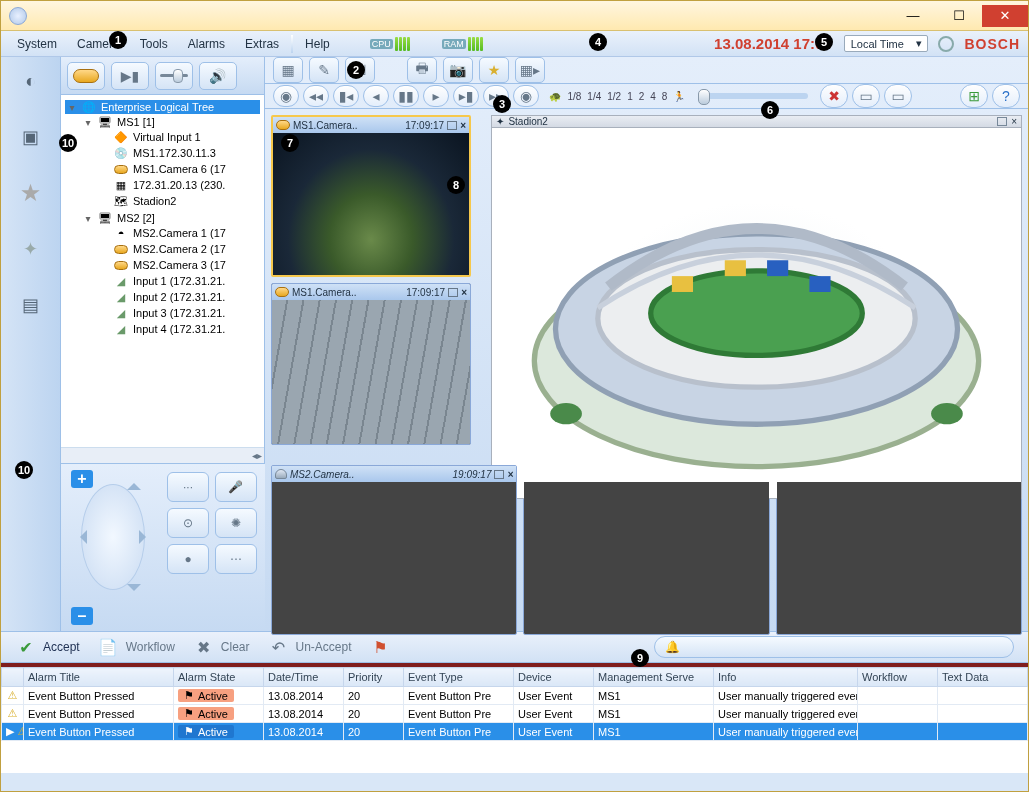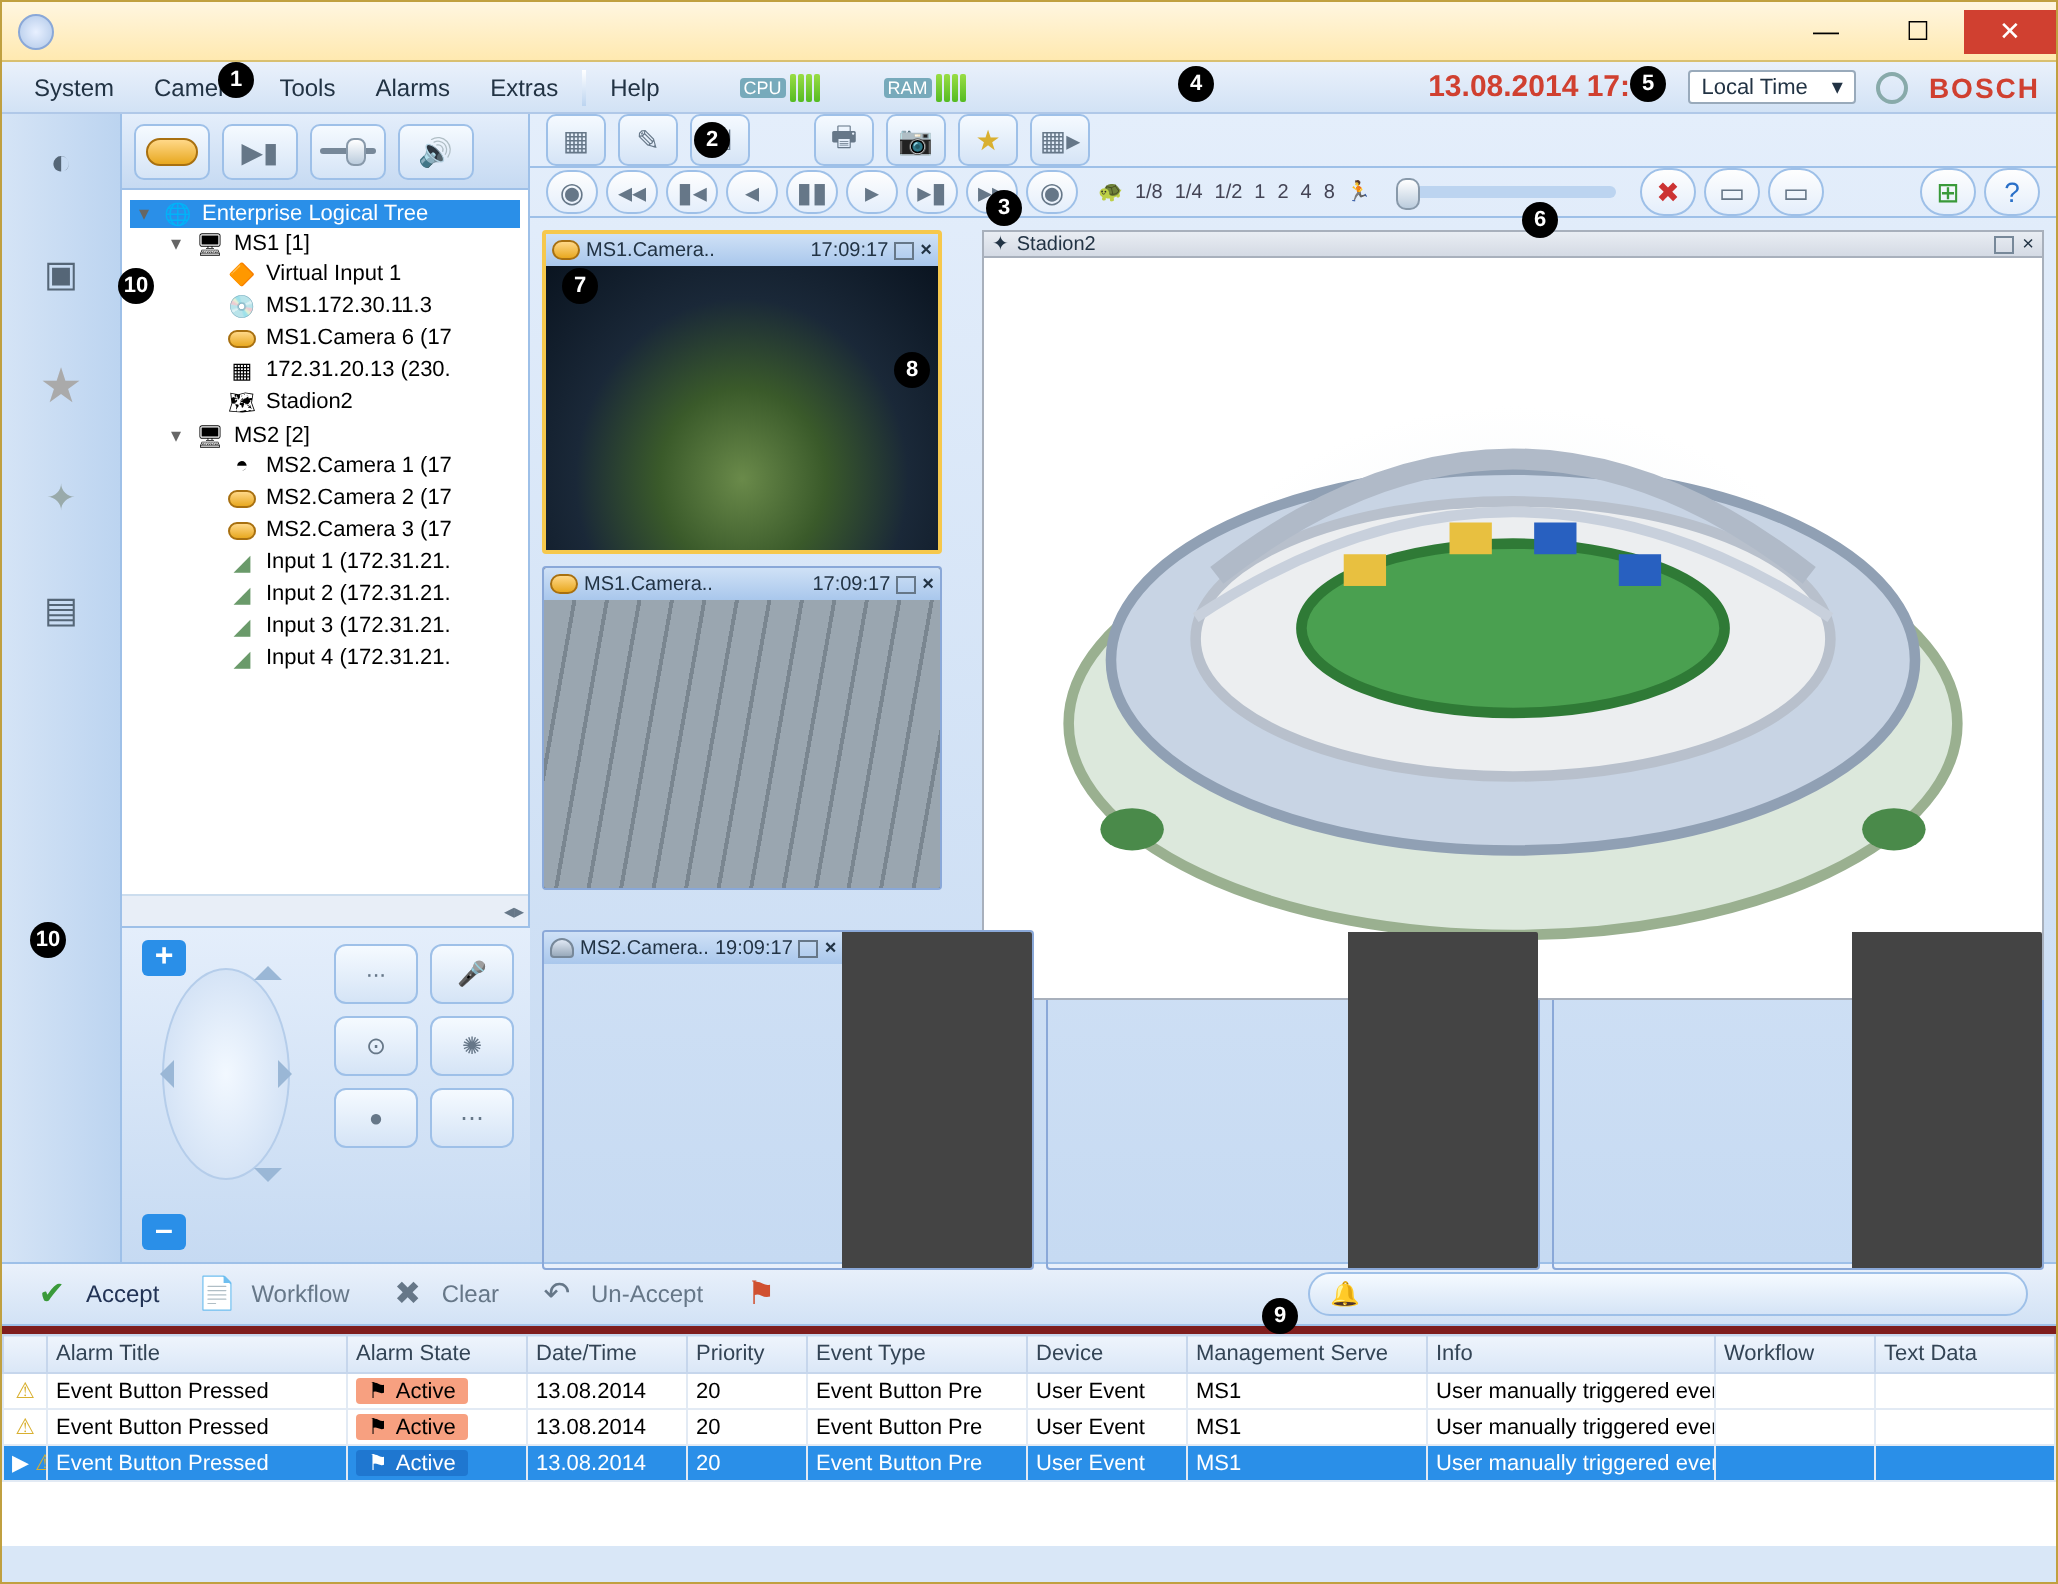--- a/index.html
+++ b/index.html
@@ -87,21 +87,21 @@
 .cam-header .boxx{ border:1px solid #678; width:10px;height:9px; cursor:pointer;}
 .cam-header .xx{ cursor:pointer; font-weight:bold;}
 .cam-body{ flex:1; position:relative;}
 
 .big-tile-area{ display:flex; flex-direction:column;}
 .big-header{ height:16px; background:linear-gradient(#e9edf3,#d4dae4); font-size:10px; display:flex; align-items:center; padding:0 4px; gap:4px; color:#234; border:1px solid #a8b0bc;}
 .big-header .ttl{ flex:1;}
 .big-body{ flex:1; background:#fff; border:1px solid #a8b0bc; border-top:none;}
 
 .bottom-row{ grid-column:1 / span 2; display:grid; grid-template-columns:1fr 1fr 1fr; gap:6px;}
-.bcam{ border:1px solid #8aa8d8; display:flex; flex-direction:row; border-radius:2px; overflow:hidden;}
+.bcam{ border:1px solid #8aa8d8; display:flex; flex-direction:column; border-radius:2px; overflow:hidden;font-style:italic;}
 .bcam .cam-header{ background:linear-gradient(#cfe1f6,#a9c7ec);}
 .bcam .cam-body{ flex:1; background:#444;}
 
 
 .alarm-toolbar{ height:32px; background:linear-gradient(#eaf1fb,#d2e2f5); display:flex; align-items:center; gap:18px; padding:0 14px; border-top:1px solid #9ec0e8; border-bottom:1px solid #9ec0e8; font-size:12px;}
 .alarm-toolbar .abtn{ display:flex; align-items:center; gap:6px; color:#678; cursor:pointer;}
 .alarm-toolbar .abtn.primary{ color:#235;}
 .alarm-toolbar .abtn .aicon{ width:22px;height:20px; display:flex;align-items:center;justify-content:center; font-size:16px;}
 .alarm-toolbar .abtn.primary .aicon{ color:#3a9a3a;}
 .alarm-toolbar .bell-area{ margin-left:auto; width:360px; height:22px; background:linear-gradient(#f5faff,#d5e4f6); border-radius:12px; border:1px solid #9ec0e8; display:flex; align-items:center; padding-left:10px; color:#c8a020;}

